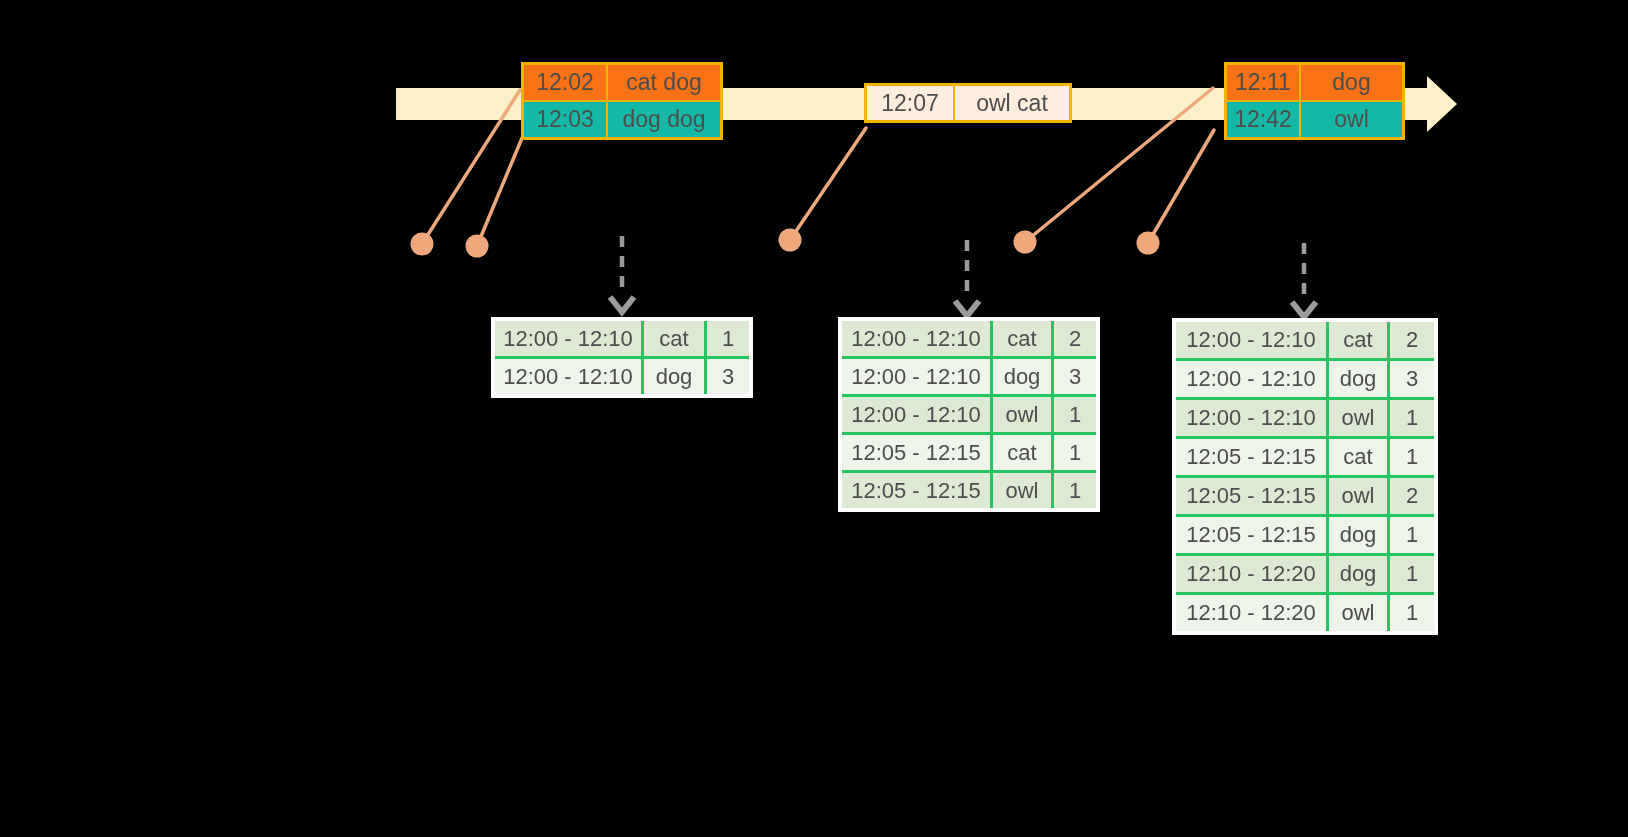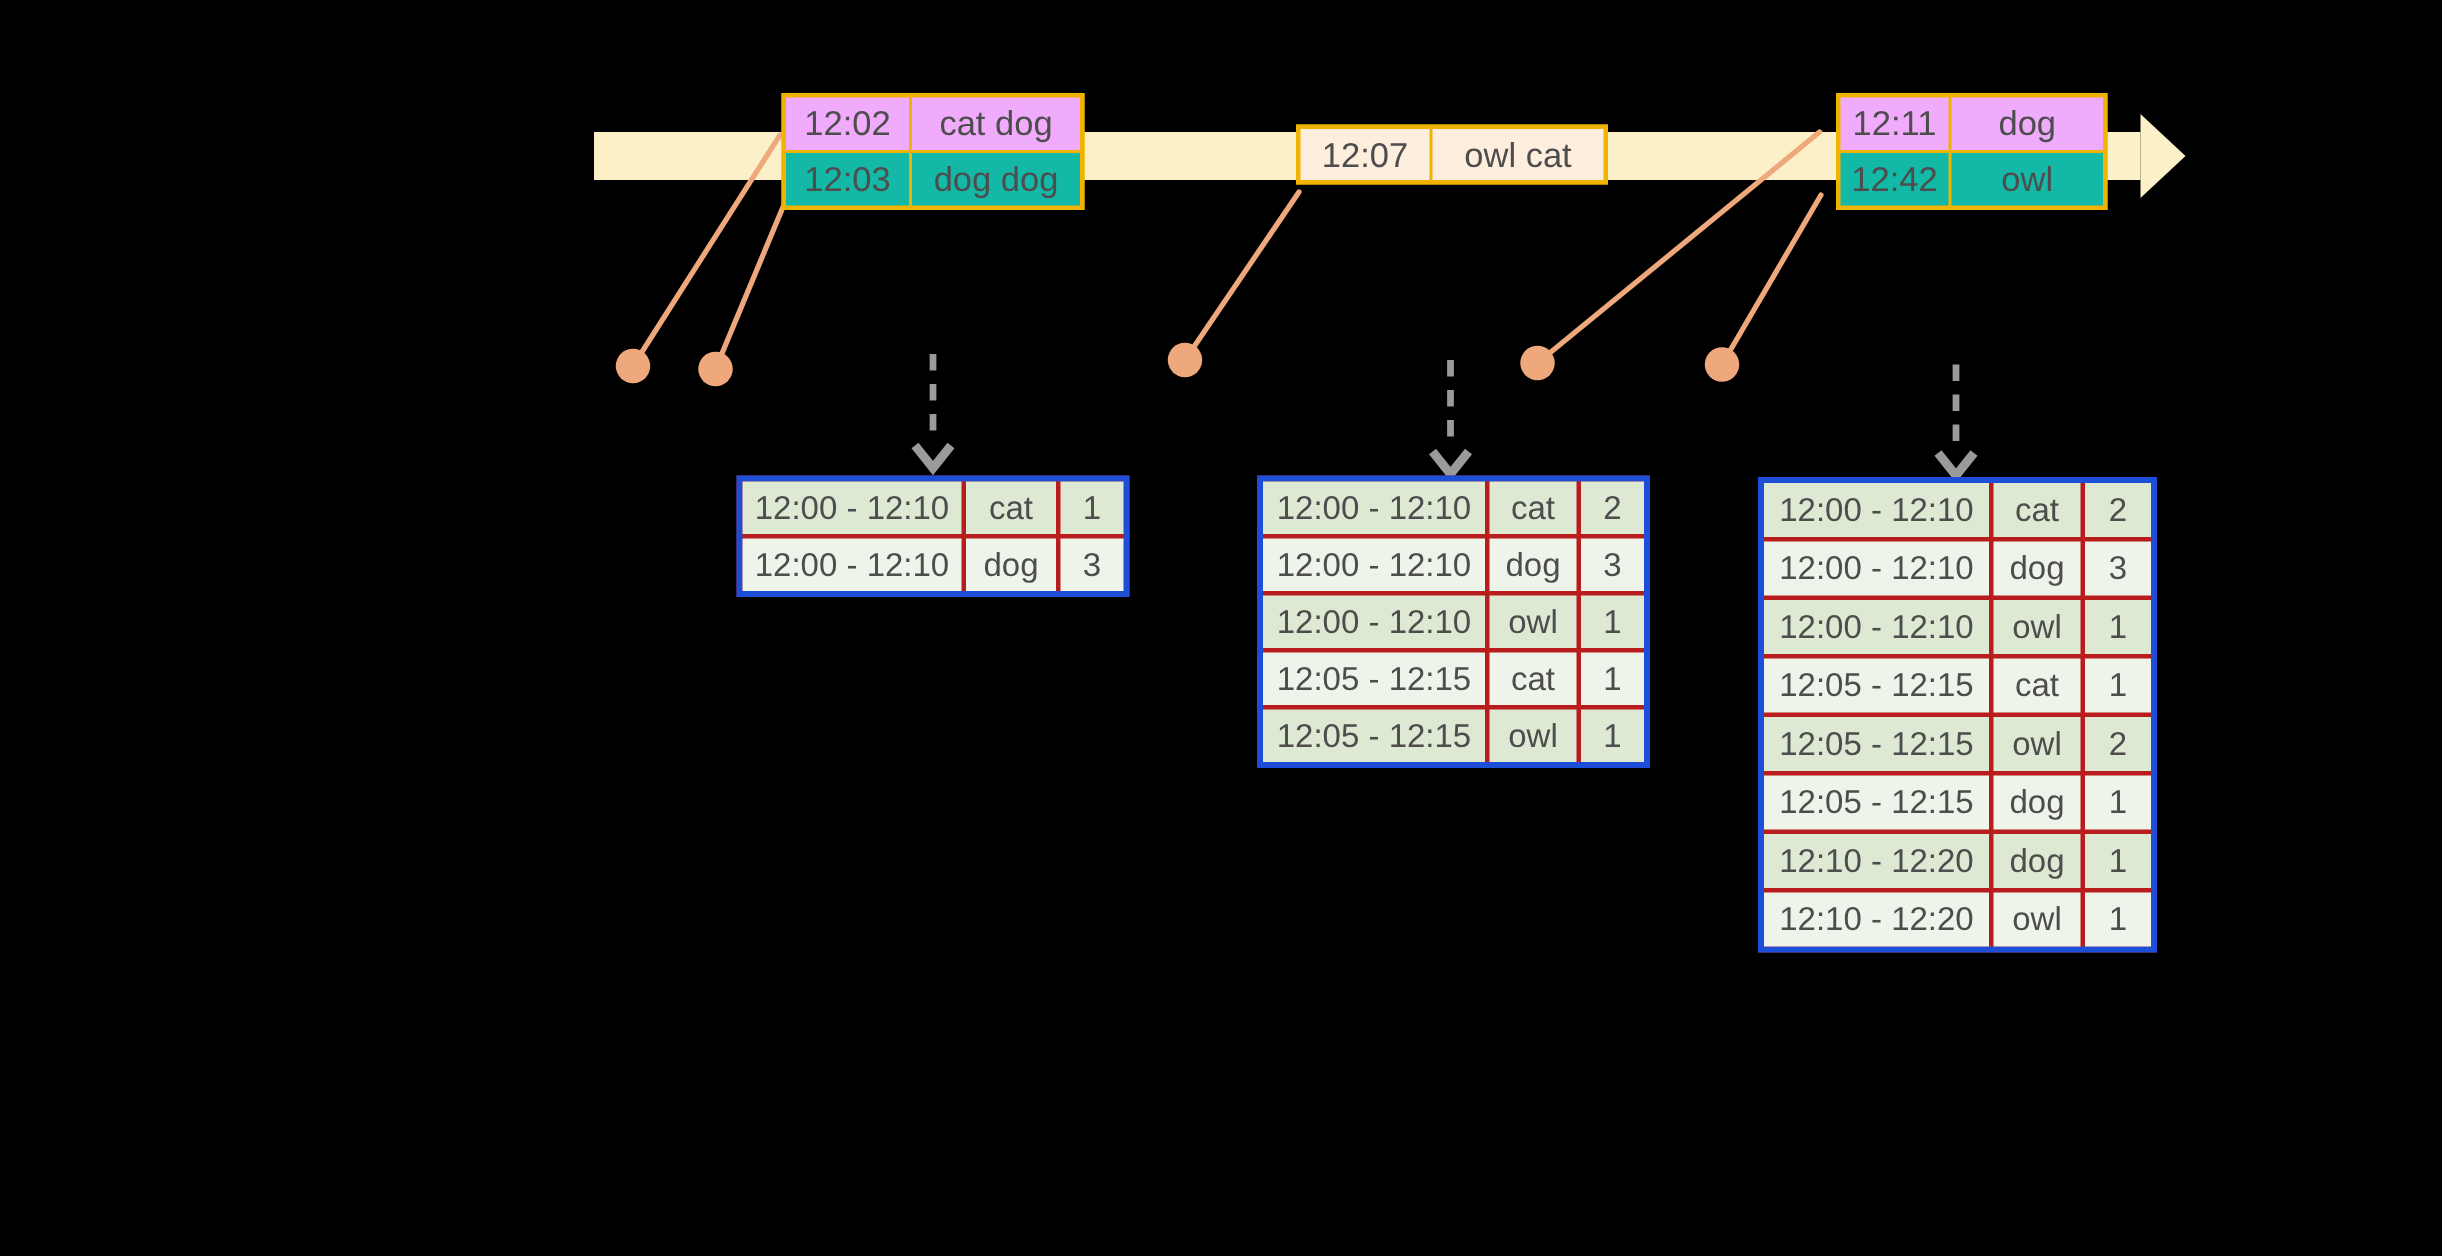--- a/index.html
+++ b/index.html
@@ -14,28 +14,28 @@
     position:absolute;display:grid;gap:2px;
     background:#f0b400;border:3px solid #f0b400;z-index:2;
   }
   .event-box .cell{
     display:flex;align-items:center;justify-content:center;
     font-size:23px;color:#4d4d4d;white-space:nowrap;
   }
   #eb1{left:521px;top:62px;grid-template-columns:82px 112px;grid-auto-rows:35px;}
   #eb2{left:864px;top:83px;grid-template-columns:86px 114px;grid-auto-rows:34px;}
   #eb3{left:1212px;top:62px;grid-template-columns:72px 101px;grid-auto-rows:35px;margin-left:12px;}
-  .fill-d{background:#f0abfc;}
+  .fill-d{background:#f97316;}
   .fill-l{background:#14b8a6;}
   .fill-m{background:#fdeedd;}
 
   
   .result-table{
     position:absolute;display:grid;gap:3px;
-    background:#b91c1c;border:4px solid #1d4ed8;z-index:2;
+    background:#22c55e;border:4px solid #ffffff;z-index:2;
   }
   .result-table .cell{
     display:flex;align-items:center;justify-content:center;
     font-size:22px;color:#4d4d4d;white-space:nowrap;
   }
   #rt1{left:491px;top:317px;grid-template-columns:146px 60px 42px;grid-auto-rows:35px;}
   #rt2{left:838px;top:317px;grid-template-columns:148px 58px 42px;grid-auto-rows:35px;}
   #rt3{left:1172px;top:318px;grid-template-columns:150px 58px 44px;grid-auto-rows:36px;}
   .g-d{background:#dde9d2;}
   .g-l{background:#eff4ea;}

